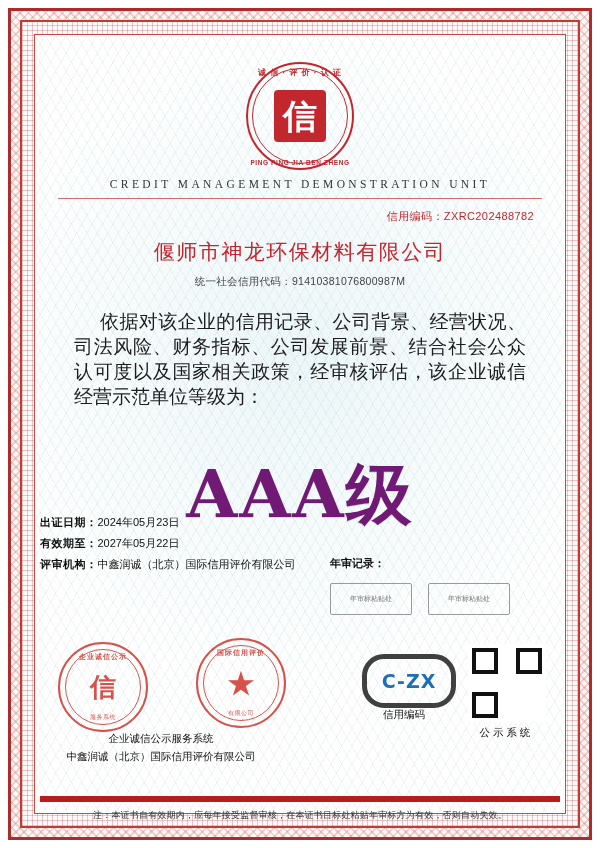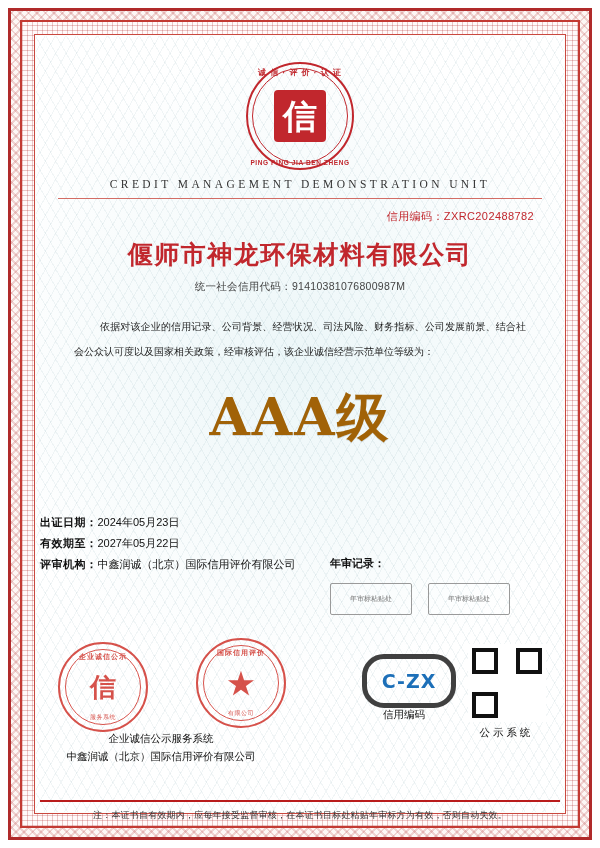--- a/index.html
+++ b/index.html
@@ -75,34 +75,34 @@
   }
   .rule{height:1px;background:#c9483f;margin:8px 18px 0 18px;opacity:.8;}
 
   .credit-code{
     text-align:right;color:#c1272d;font-size:11px;margin:10px 26px 0 0;
     letter-spacing:.4px;
   }
 
   .company{
     text-align:center;color:#c1272d;font-family:"DejaVu Serif",serif;
-    font-weight:bold;font-size:25px;letter-spacing:1.5px;margin-top:14px;
+    font-weight:normal;font-size:21px;letter-spacing:1.5px;margin-top:14px;
   }
   .usci{
     text-align:center;color:#444;font-size:10.5px;margin-top:9px;letter-spacing:.3px;
   }
 
   .body-text{
-    margin:20px 34px 0 34px;color:#1c1c1c;font-size:10px;line-height:25px;
+    margin:20px 34px 0 34px;color:#1c1c1c;font-size:19px;line-height:25px;
     text-align:justify;text-indent:26px;font-family:"DejaVu Serif",serif;
   }
 
   .grade{
-    text-align:center;color:#a16207;font-family:"DejaVu Serif",serif;
-    font-weight:bold;font-size:52px;letter-spacing:2px;margin-top:19px;
+    text-align:center;color:#701a75;font-family:"DejaVu Serif",serif;
+    font-weight:bold;font-size:66px;letter-spacing:2px;margin-top:41px;
     text-shadow:0 1px 0 rgba(0,0,0,.12);
   }
 
   
   .info{position:absolute;left:40px;top:512px;width:300px;font-size:11px;color:#111;line-height:21px;}
   .info .row{white-space:nowrap;}
   .info .lbl{font-weight:bold;letter-spacing:.5px;}
 
   .review{position:absolute;left:330px;top:556px;width:190px;}
   .review-title{font-size:11px;font-weight:bold;color:#111;}
@@ -146,21 +146,21 @@
     border:2px solid #fff;
   }
   .qr .finder{position:absolute;width:18px;height:18px;border:4px solid #111;background:#fff;}
   .qr .f1{left:2px;top:2px;} .qr .f2{right:2px;top:2px;} .qr .f3{left:2px;bottom:2px;}
 
   .caption{position:absolute;font-size:10.5px;color:#111;text-align:center;}
 
   .footnote{
     position:absolute;left:40px;right:40px;bottom:26px;
     font-size:9px;color:#333;text-align:center;letter-spacing:.2px;
-    border-top:2px solid #b91c1c;padding-top:7px;
+    border-top:6px solid #b91c1c;padding-top:7px;
   }
 </style>
 </head>
 <body>
 
 <div class="cert">
   <div class="border-outer"></div>
   <div class="border-mid"></div>
   <div class="border-inner"></div>
   <div class="guilloche"></div>

